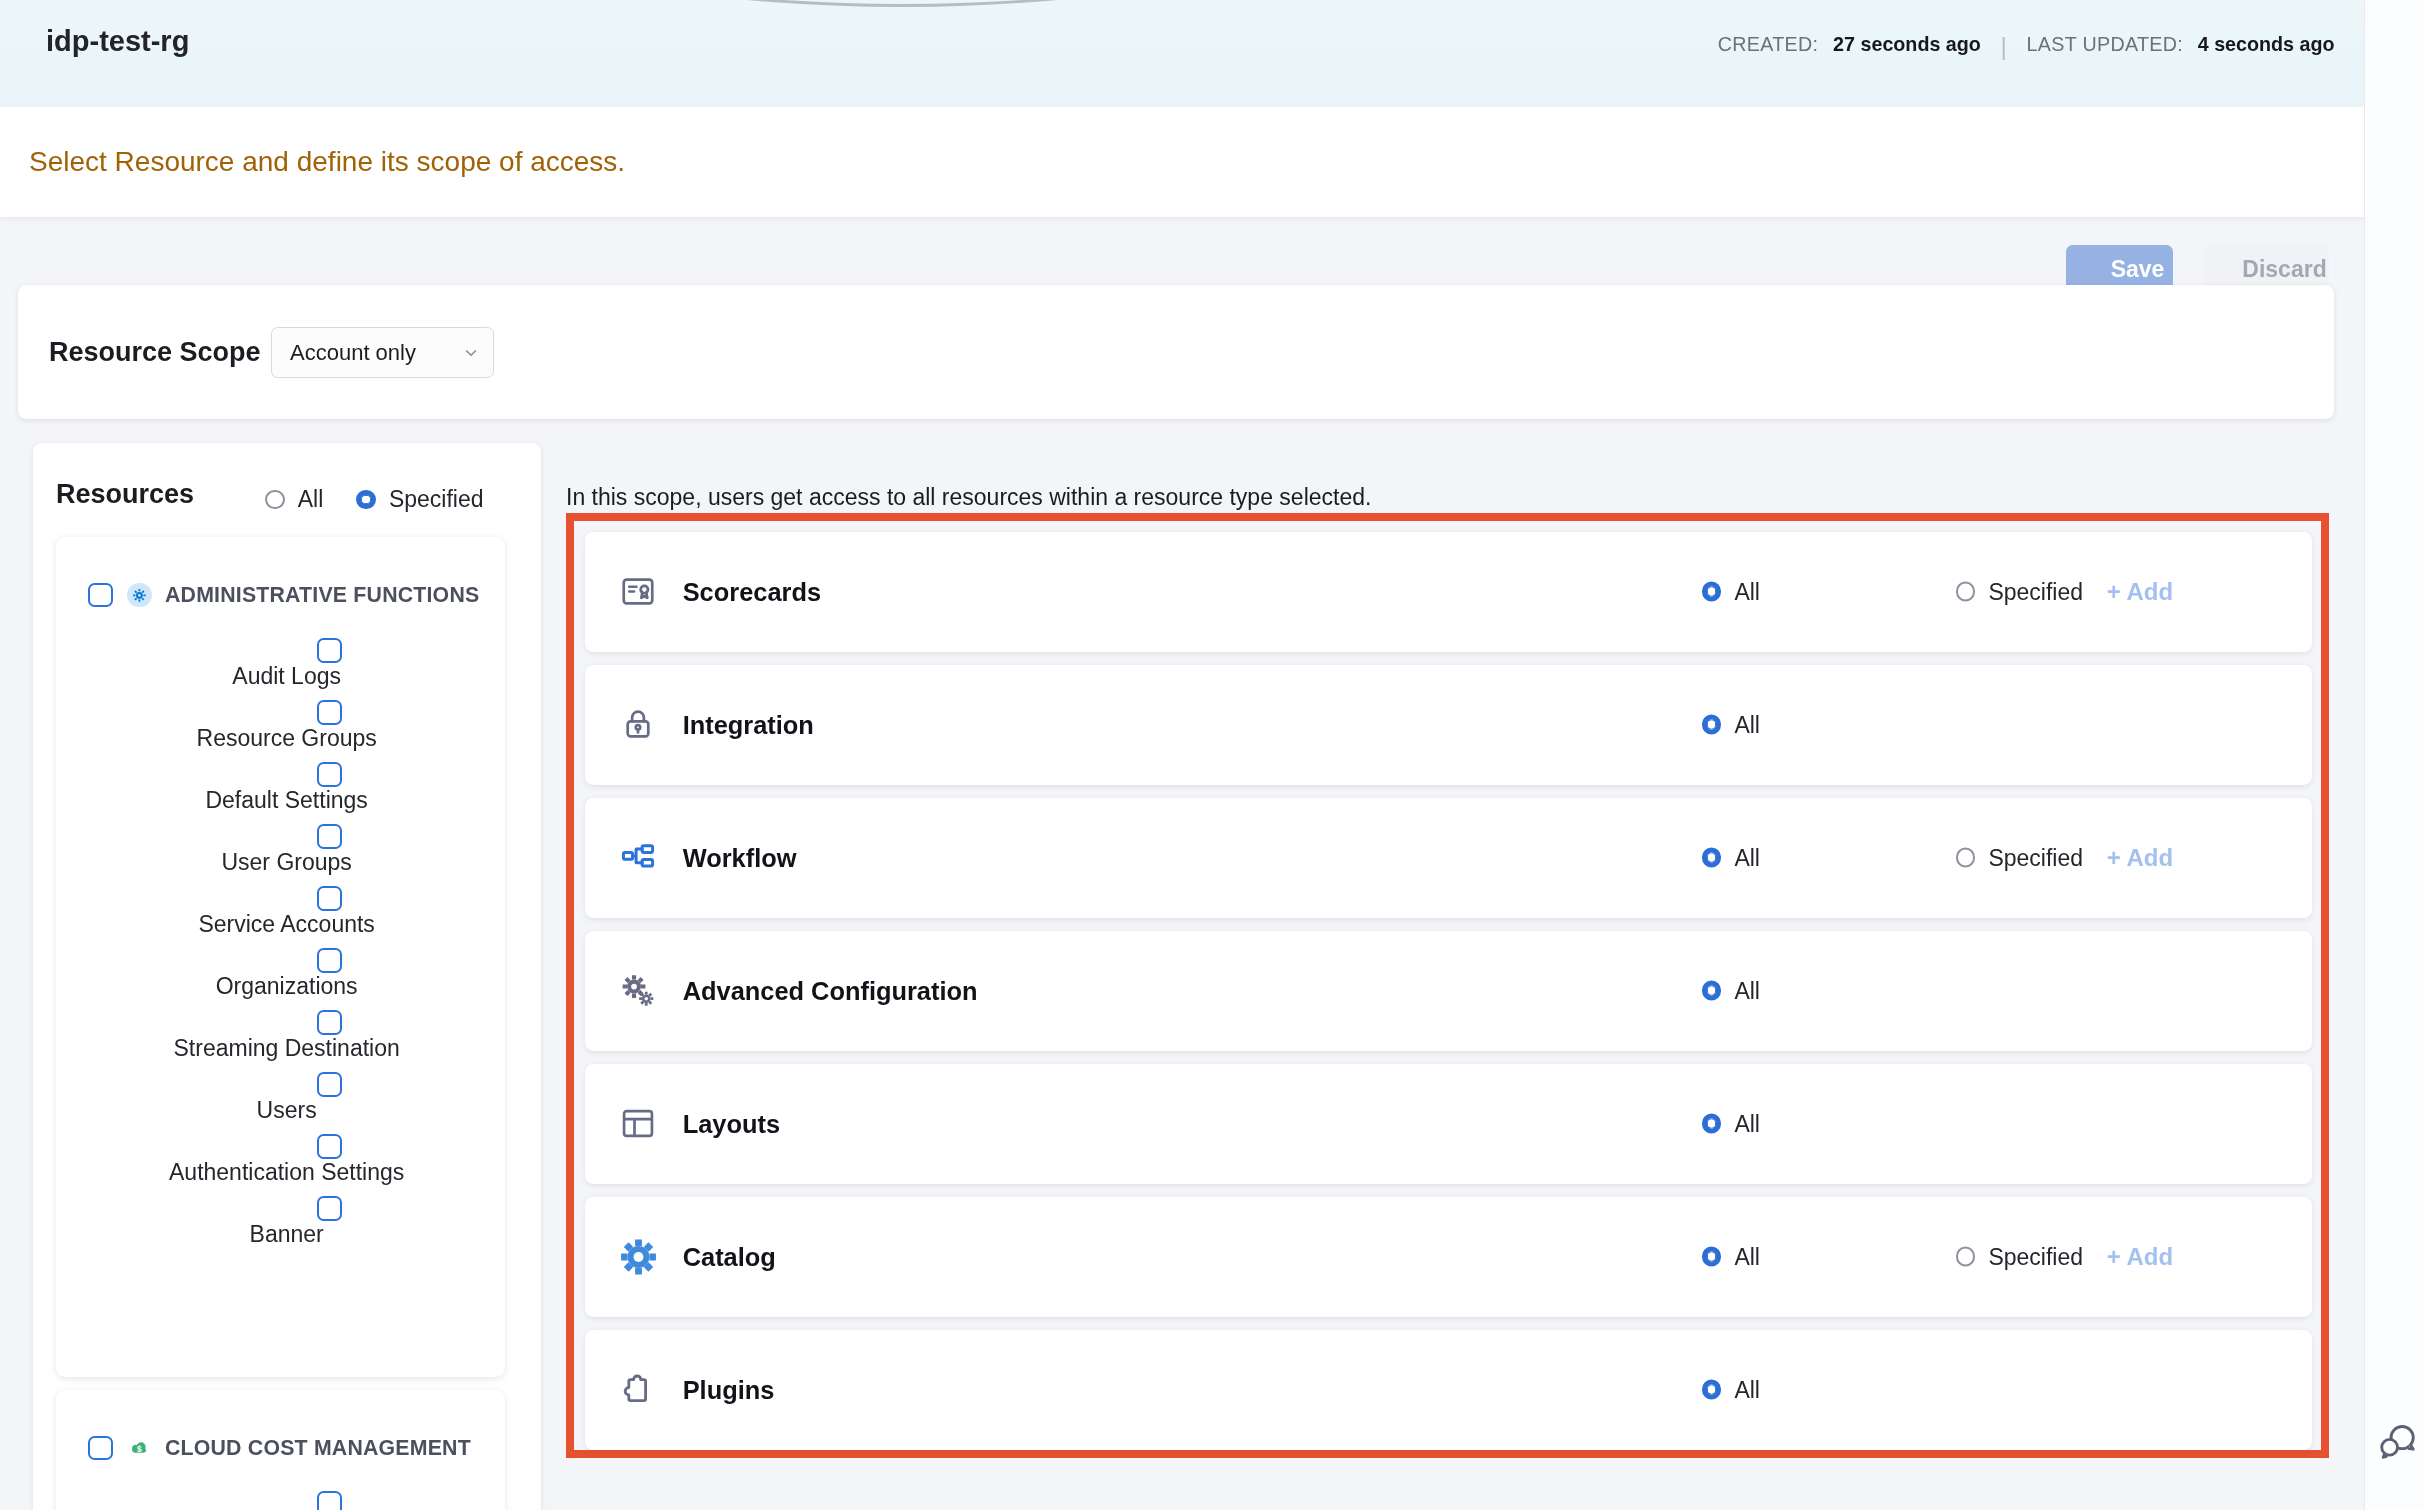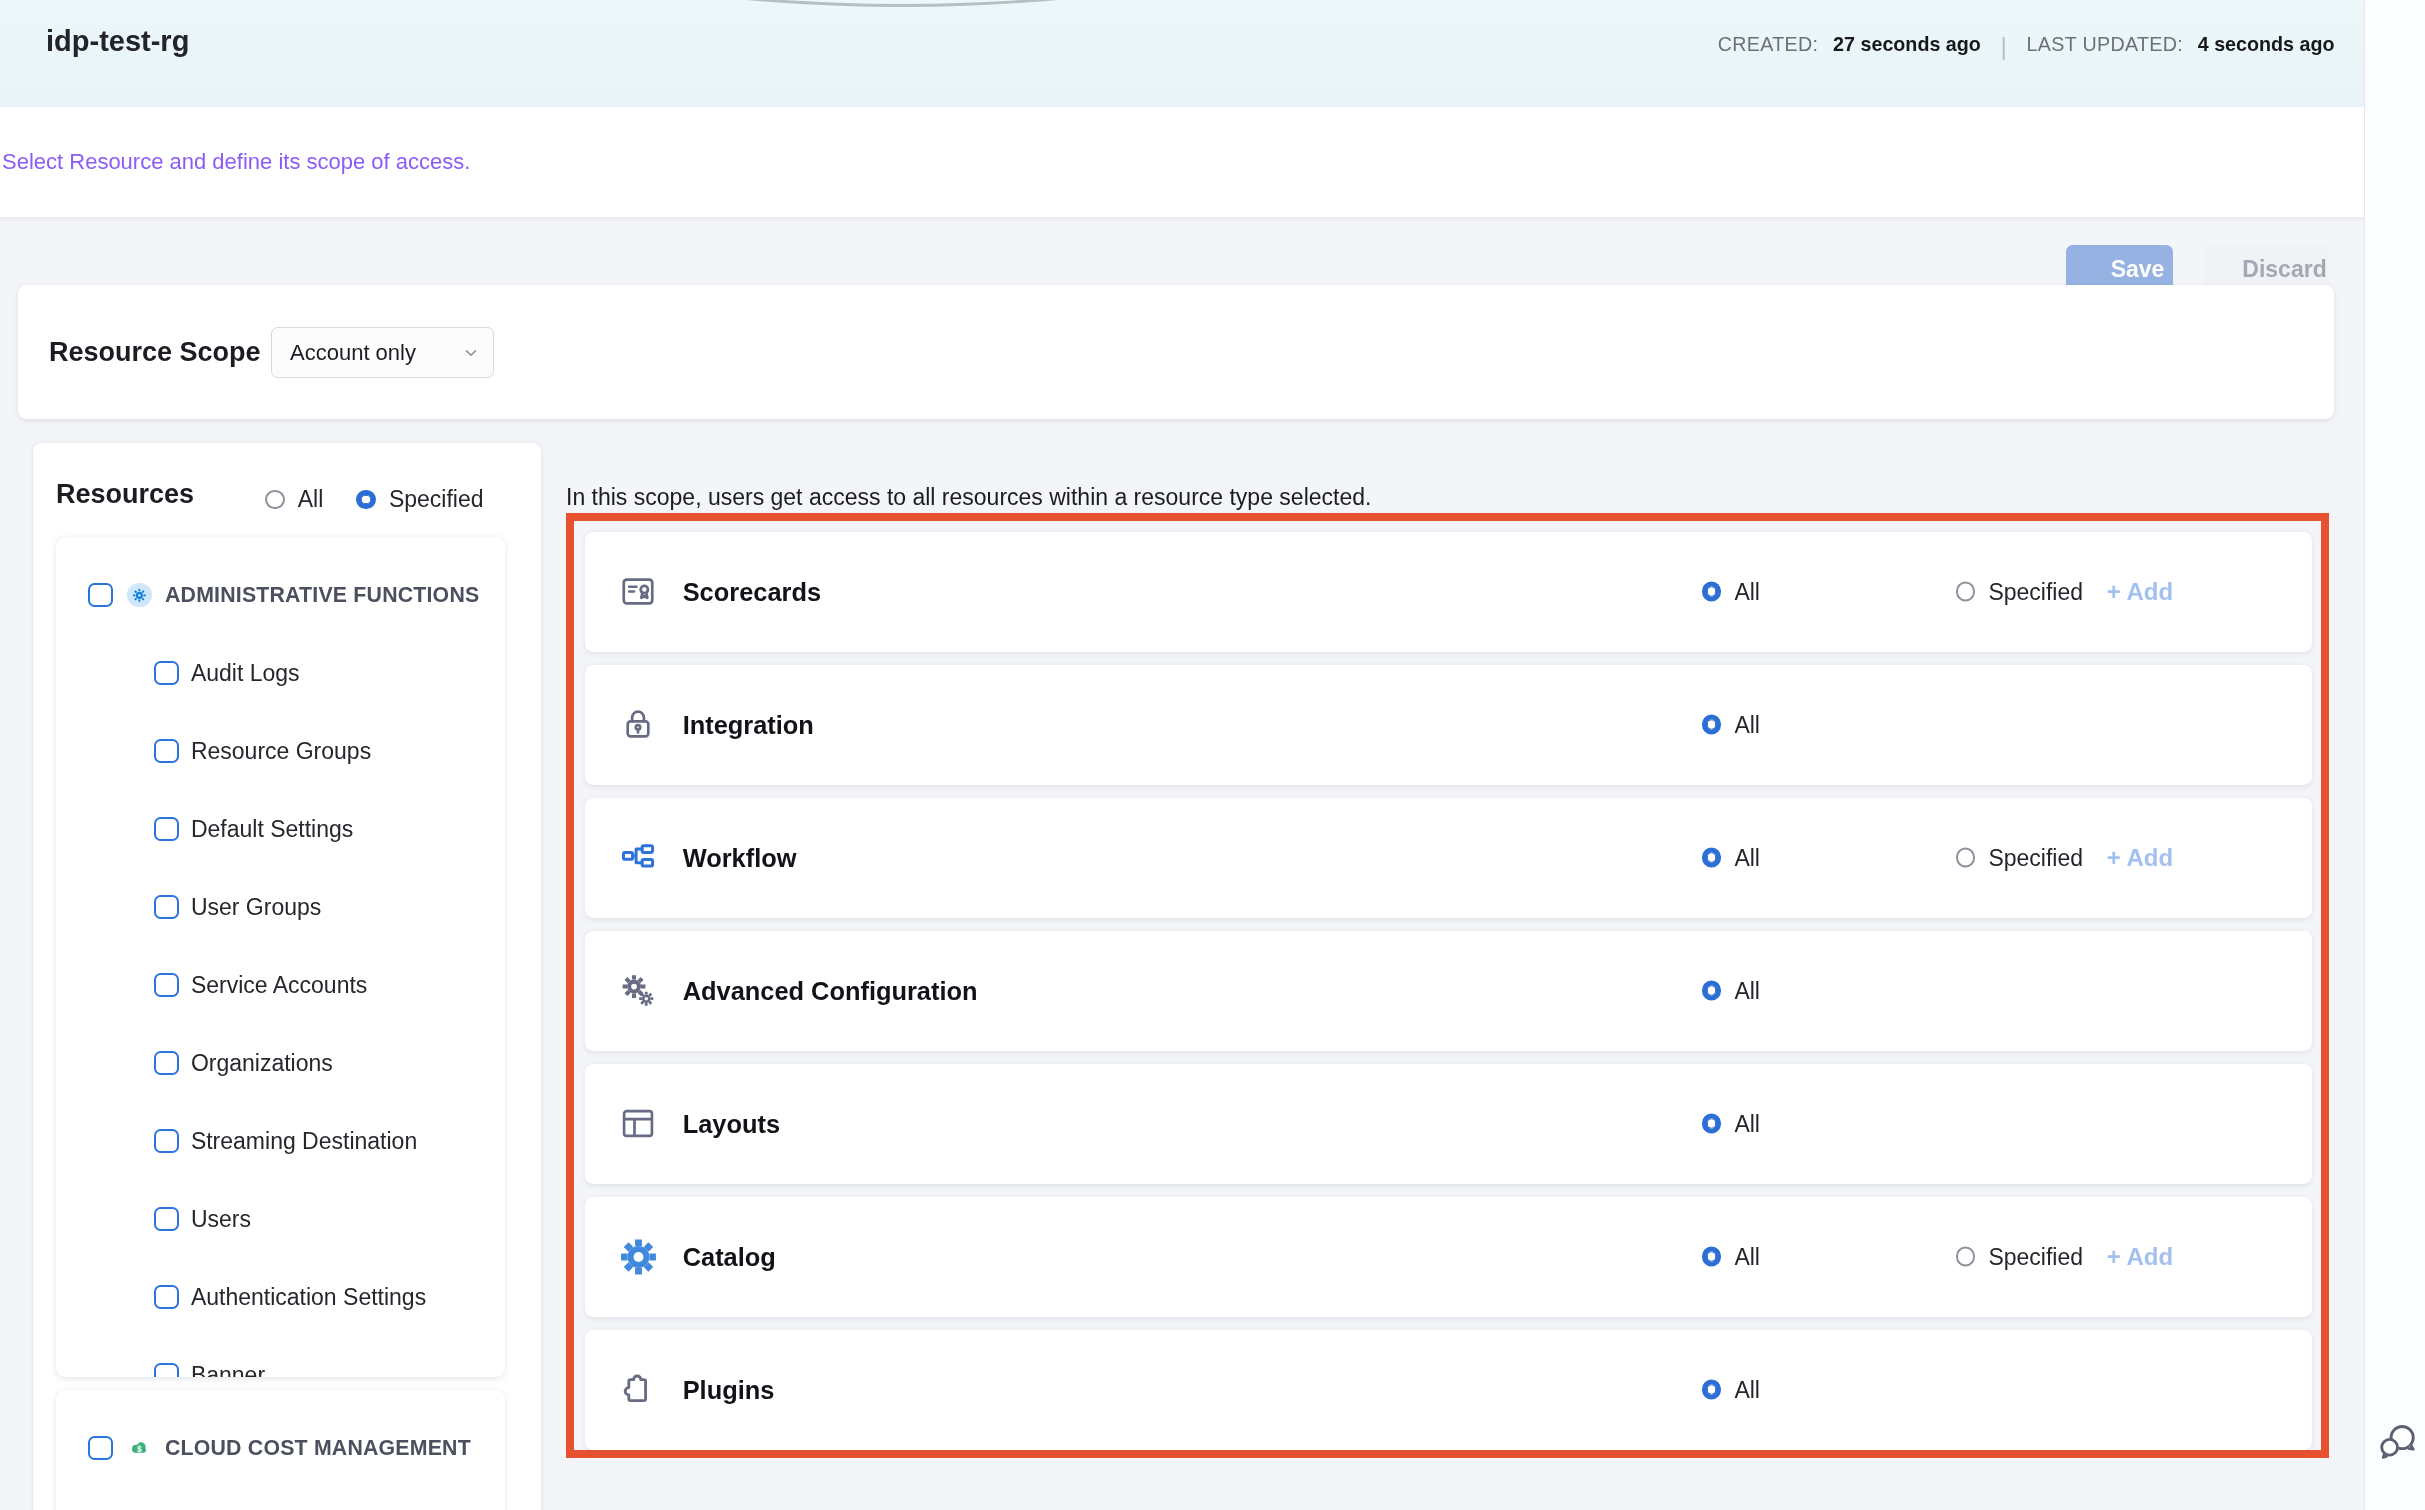--- a/index.html
+++ b/index.html
@@ -15,22 +15,22 @@
   .title { position:absolute; left:46px; top:24.6px; font-size:29px; font-weight:600; color:#22242a; }
   .meta { position:absolute; right:29.5px; top:33px; display:flex; align-items:flex-start; gap:14.8px;
     font-size:19.7px; white-space:nowrap; }
   .meta .lbl { color:#6c7178; letter-spacing:0.3px; }
   .meta .val { color:#17181b; font-weight:600; }
   .meta .sep { color:#b9bdc6; font-weight:300; font-size:24.6px; padding:0 4.9px; }
 
   
   .tbar { position:absolute; left:0; top:107px; width:2364px; height:110px; background:#ffffff;
     box-shadow:0 2.5px 4.9px rgba(40,41,61,.06); }
-  .tbar-desc { position:absolute; left:2px; top:50%; transform:translateY(-50%);
-    font-size:22px; color:#8b5cf6; }
+  .tbar-desc { position:absolute; left:29px; top:50%; transform:translateY(-50%);
+    font-size:28px; color:#a16207; }
   .btn { position:absolute; top:138px; height:48px; border:none; border-radius:6.6px;
     font-family:"Liberation Sans",sans-serif; font-size:23px; font-weight:700; cursor:pointer;padding-left:36px; }
   .btn-save { left:2066px; width:107px; background:#95b2e3; color:#ffffff; }
   .btn-discard { left:2204px; width:125px; background:#f1f2f5; color:#a3a8b3; }
 
   
   .card { background:#fff; border-radius:8.2px; box-shadow:0 1.6px 4.9px rgba(96,97,112,.14); }
   .scope { position:absolute; left:18px; top:285px; width:2316px; height:134px; }
   .scope-lbl { position:absolute; left:31px; top:50%; transform:translateY(-50%);
     font-size:27px; font-weight:700; color:#1c1d22; }
@@ -49,21 +49,21 @@
     background:#fff; display:inline-block; flex:none; cursor:pointer; }
   .radio.sel { border:5.7px solid #2b6fd6; box-shadow:0 0 0 0.8px #1d55b2 inset; }
   .rtext { font-size:23px; color:#25262c; margin-left:13px; }
   .rp-radios .gap { width:33px; }
 
   .tcard { position:absolute; left:23px; width:449px; background:#fff; border-radius:9.8px;
     box-shadow:0 1.6px 6.6px rgba(96,97,112,.16); overflow:hidden; }
   .tcard1 { top:94px; height:840px; padding-top:39px; }
   .tcard2 { top:947px; height:213px; padding-top:39px; }
   .titem { height:38px; display:flex; align-items:center; }
-  .titem + .titem { margin-top:40px; }
+  .titem + .titem { margin-top:24px;flex-direction:column; }
   .cb { width:24.6px; height:24.6px; border:2.1px solid #2b74dd; border-radius:6.6px;
     background:#fff; flex:none; cursor:pointer; }
   .titem.group .cb { margin-left:32px; }
   .titem.child .cb { margin-left:98px; }
   .gicon { width:24.6px; height:24.6px; margin-left:14.8px; flex:none; display:flex;
     align-items:center; justify-content:center; }
   .gicon.circle { background:#cfe6fb; border-radius:50%; }
   .glabel { margin-left:13px; font-size:21.3px; font-weight:600; color:#4c505e; letter-spacing:0.2px; }
   .clabel { margin-left:12.3px; font-size:23px; color:#26272c; }
 

